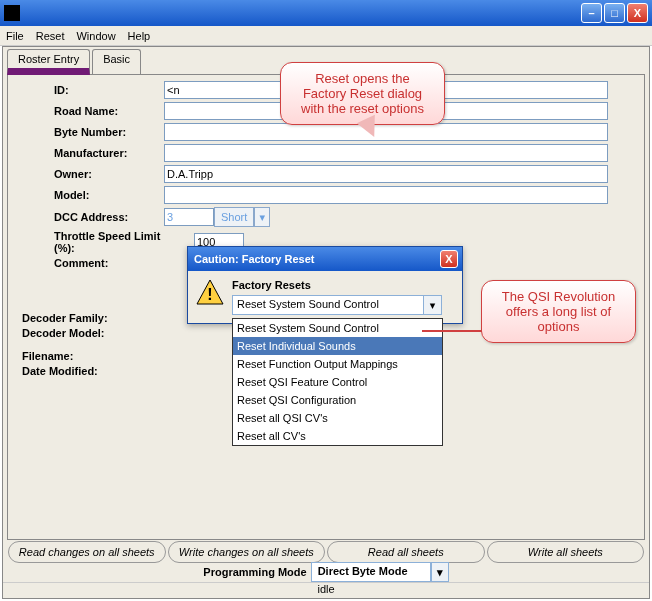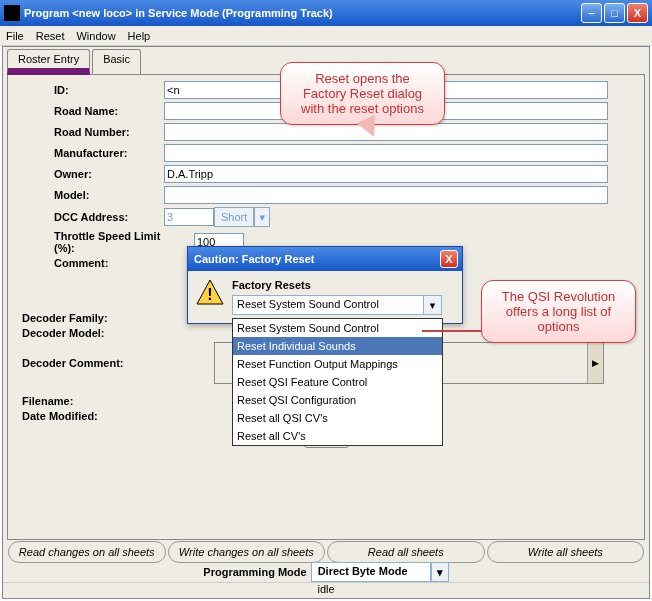--- a/index.html
+++ b/index.html
@@ -301,21 +301,20 @@
     height: 2px;
     background: #d04040;
     z-index: 290;
   }
 </style>
 </head>
 <body>
 
 <div class="titlebar">
   <span class="icon"></span>
-  <span>Program &lt;new loco&gt; in Service Mode (Programming Track)</span>
   <div class="tbuttons">
     <div class="tbutton min">–</div>
     <div class="tbutton max">□</div>
     <div class="tbutton close">X</div>
   </div>
 </div>
 
 <div class="menubar">
   <span>File</span>
   <span>Reset</span>
@@ -331,21 +330,21 @@
   <div class="tabpanel">
     <div class="formrow">
       <label>ID:</label>
       <div class="field"><input class="textinput" value="&lt;n" style=""></div>
     </div>
     <div class="formrow">
       <label>Road Name:</label>
       <div class="field"><input class="textinput" value="" style=""></div>
     </div>
     <div class="formrow">
-      <label>Road Number:</label>
+      <label>Byte Number:</label>
       <div class="field"><input class="textinput" value="" style=""></div>
     </div>
     <div class="formrow">
       <label>Manufacturer:</label>
       <div class="field"><input class="textinput" value="" style=""></div>
     </div>
     <div class="formrow">
       <label>Owner:</label>
       <div class="field"><input class="textinput" value="D.A.Tripp" style=""></div>
     </div>
@@ -369,26 +368,20 @@
     </div>
     <div class="formrow">
       <label>Comment:</label>
     </div>
     <div style="height:40px"></div>
     <div class="formrow">
       <label style="padding-left:8px;width:130px;">Decoder Family:</label>
     </div>
     <div class="formrow">
       <label style="padding-left:8px;width:130px;">Decoder Model:</label>
-    </div>
-    <div class="formrow">
-      <label style="padding-left:8px;width:130px;">Decoder Comment:</label>
-      <div class="scrollarea" style="height:42px;margin-left:50px;">
-        <div class="rarrow">▶</div>
-      </div>
     </div>
     <div style="height:8px"></div>
     <div class="formrow">
       <label style="padding-left:8px;width:130px;">Filename:</label>
     </div>
     <div class="formrow">
       <label style="padding-left:8px;width:130px;">Date Modified:</label>
     </div>
     <div style="text-align:center; margin-top:4px;">
       <button class="savebtn">Save</button>

